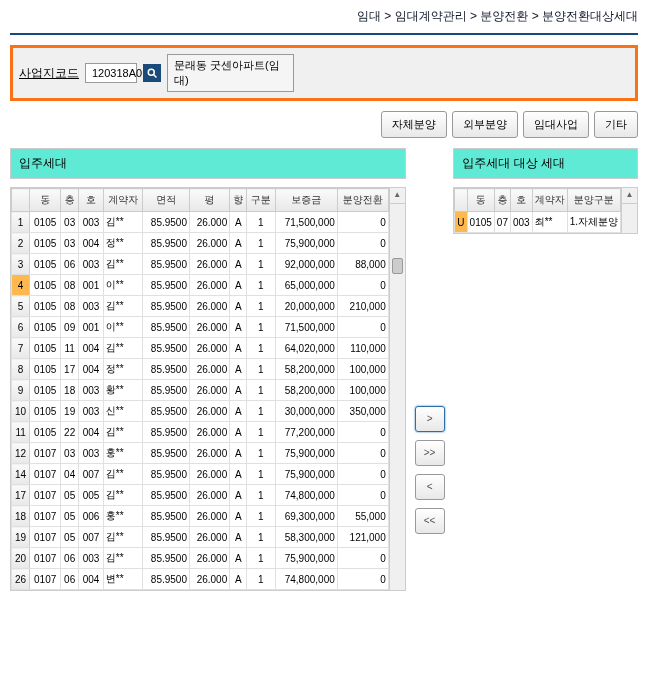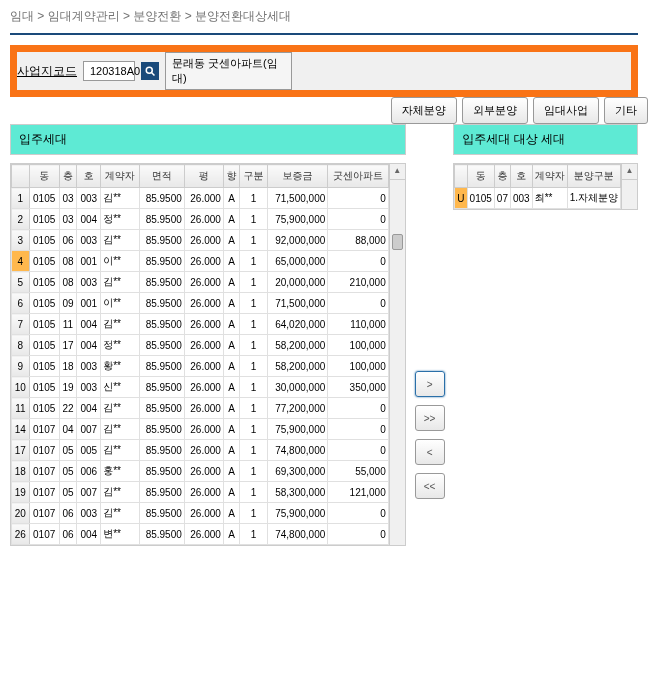--- a/index.html
+++ b/index.html
@@ -1,25 +1,25 @@
 <!DOCTYPE html>
 <html><head>
 <meta charset="utf-8">
 <style>
 * { box-sizing: border-box; margin: 0; padding: 0; }
 body { font-family: "Malgun Gothic", sans-serif; font-size: 11px; background: #fff; width: 648px; }
-.breadcrumb { padding: 8px 10px; font-size: 12px; color: #737373; }
+.breadcrumb { padding: 8px 10px; font-size: 12px; color: #0f172a; text-align: right; }
 .hr-bar { height: 2px; background: #1a4a7a; margin: 0 10px 10px; }
-.search-bar { background: #f0f0f0; border: 7px solid #f97316; margin: 0 10px; display: flex; align-items: center; gap: 6px; }
+.search-bar { background: #f0f0f0; border: 3px solid #f97316; margin: 0 10px; padding: 6px; display: flex; align-items: center; gap: 6px; }
 .search-label { text-decoration: underline; font-size: 12px; }
 .code-box { background: #fff; border: 1px solid #999; padding: 3px 6px; width: 52px; }
 .search-icon { width: 18px; height: 18px; background: #1a4a7a; display: inline-flex; align-items: center; justify-content: center; }
 .search-icon svg { width: 12px; height: 12px; }
 .result-box { background: #f5f5f5; border: 1px solid #999; padding: 3px 6px; width: 127px; }
-.action-row { text-align: right; }
+.action-row { text-align: right; padding: 10px; }
 .btn { background: linear-gradient(#fff,#e8e8e8); border: 1px solid #999; border-radius: 3px; padding: 5px 10px; font-size: 11px; cursor: pointer; margin-left: 2px; }
 .main { display: flex; padding: 0 10px; gap: 6px; }
 .left-panel { width: 400px; }
 .right-panel { flex: 1; }
 .panel-title { background: #5eead4; border: 1px solid #ccc; padding: 6px 8px; font-size: 12px; margin-bottom: 8px; }
 .grid-wrap { display: flex; border: 1px solid #ccc; }
 .grid-scroll { overflow: hidden; flex: 1; }
 .scrollbar-v { width: 16px; background: #f0f0f0; border-left: 1px solid #ccc; position: relative; }
 .scrollbar-v .thumb { position: absolute; left: 2px; right: 2px; top: 70px; height: 16px; background: #ccc; border: 1px solid #999; border-radius: 2px; }
 .scrollbar-v .arrow { height: 16px; border-bottom: 1px solid #ccc; text-align: center; line-height: 14px; font-size: 8px; color: #666; }
@@ -71,21 +71,21 @@
                 <th></th>
                 <th>동</th>
                 <th>층</th>
                 <th>호</th>
                 <th>계약자</th>
                 <th>면적</th>
                 <th>평</th>
                 <th>향</th>
                 <th>구분</th>
                 <th>보증금</th>
-                <th>굿센아파트</th>
+                <th>분양전환</th>
               </tr>
             </thead>
           <tbody id="left-body">
               <tr>
                 <td class="rownum">1</td>
                 <td class="ctr">0105</td>
                 <td class="ctr">03</td>
                 <td class="ctr">003</td>
                 <td class="">김**</td>
                 <td class="num">85.9500</td>
@@ -216,20 +216,33 @@
                 <td class="rownum">11</td>
                 <td class="ctr">0105</td>
                 <td class="ctr">22</td>
                 <td class="ctr">004</td>
                 <td class="">김**</td>
                 <td class="num">85.9500</td>
                 <td class="num">26.000</td>
                 <td class="ctr">A</td>
                 <td class="ctr">1</td>
                 <td class="num">77,200,000</td>
+                <td class="num">0</td>
+              </tr>
+              <tr>
+                <td class="rownum">12</td>
+                <td class="ctr">0107</td>
+                <td class="ctr">03</td>
+                <td class="ctr">003</td>
+                <td class="">홍**</td>
+                <td class="num">85.9500</td>
+                <td class="num">26.000</td>
+                <td class="ctr">A</td>
+                <td class="ctr">1</td>
+                <td class="num">75,900,000</td>
                 <td class="num">0</td>
               </tr>
               <tr>
                 <td class="rownum">14</td>
                 <td class="ctr">0107</td>
                 <td class="ctr">04</td>
                 <td class="ctr">007</td>
                 <td class="">김**</td>
                 <td class="num">85.9500</td>
                 <td class="num">26.000</td>

